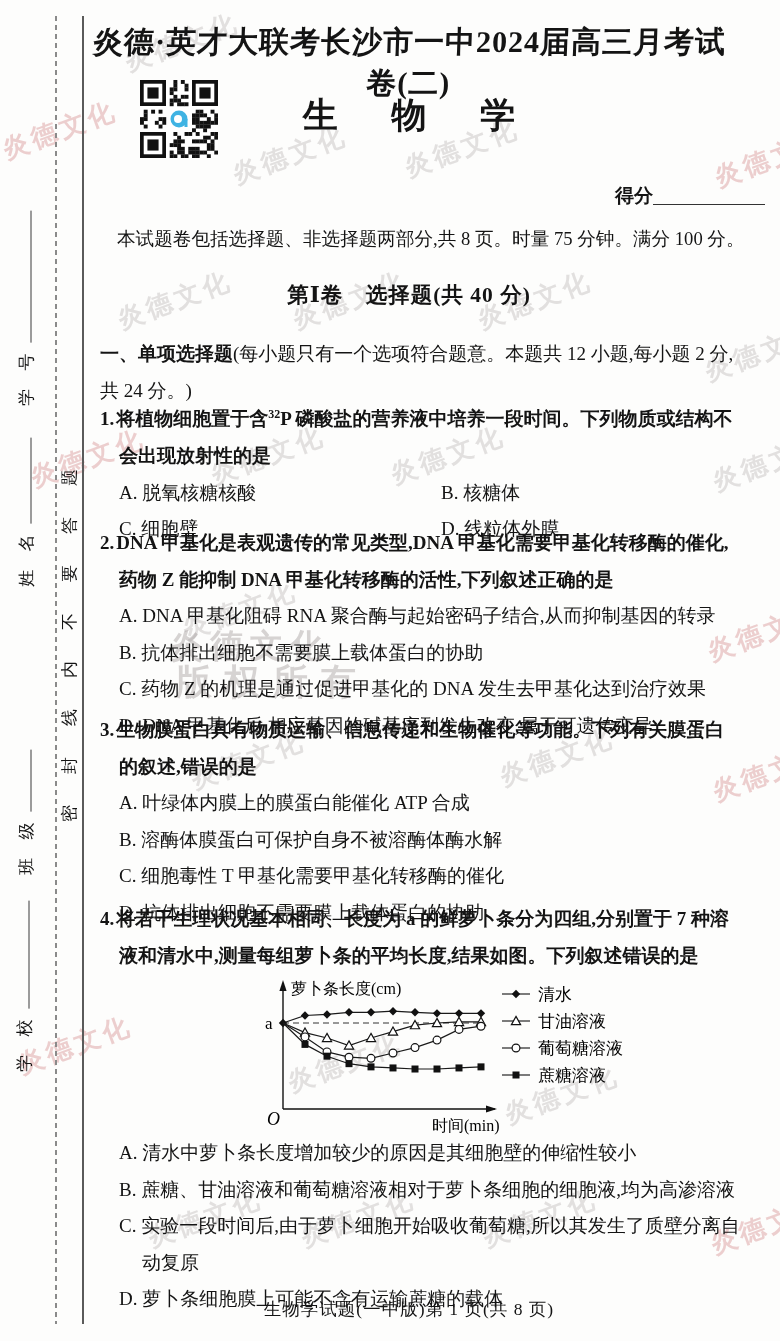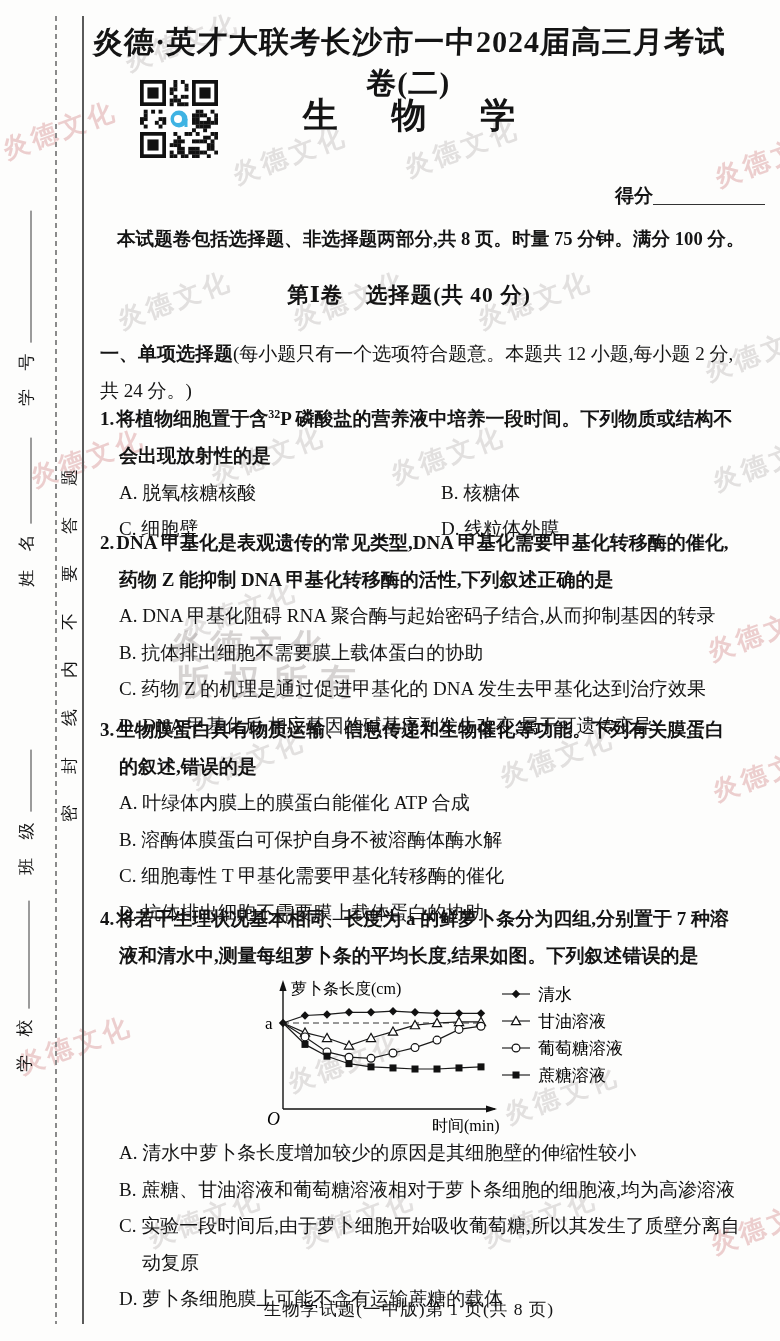--- a/index.html
+++ b/index.html
@@ -22,21 +22,21 @@
       transform:translate(-50%,-50%) rotate(-90deg);}
   
   .title{position:absolute;left:84px;top:22px;width:650px;margin:0;text-align:center;
       font-size:30px;font-weight:800;letter-spacing:1px;transform:skewX(-2deg);}
   #qr{position:absolute;left:140px;top:80px;}
   .subject{position:absolute;left:84px;top:92px;width:650px;text-align:center;
       font-family:"Liberation Sans","DejaVu Sans",sans-serif;font-weight:700;font-size:35px;letter-spacing:22px;text-indent:22px;}
   .score{position:absolute;left:615px;top:183px;font-family:"Liberation Sans","DejaVu Sans",sans-serif;
       font-weight:700;font-size:19px;}
   .score-line{display:inline-block;width:112px;height:1px;border-bottom:1.6px solid #333;vertical-align:-3px;}
-  .intro{position:absolute;left:117px;top:226px;margin:0;font-size:18.6px;white-space:nowrap;font-weight:bold;}
+  .intro{position:absolute;left:117px;top:226px;margin:0;font-size:18.6px;white-space:nowrap;}
   .sec{position:absolute;left:84px;top:280px;width:650px;margin:0;text-align:center;
       font-size:21.5px;font-weight:700;letter-spacing:1px;}
   
   .flow{position:absolute;left:100px;width:636px;font-size:19px;line-height:36.6px;}
   .part-heading .lead{font-weight:700;}
   .stem{margin:0;padding-left:19px;text-indent:-19px;font-weight:bold;}
   .qnum{padding-right:2px;}
   sup{font-size:12px;}
   .opts{padding-left:19px;}
   .opt{padding-left:23px;text-indent:-23px;}

